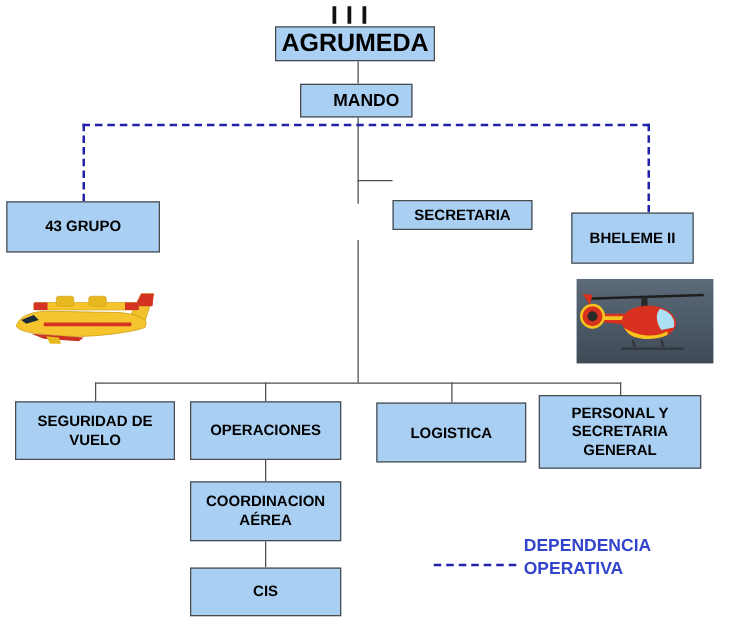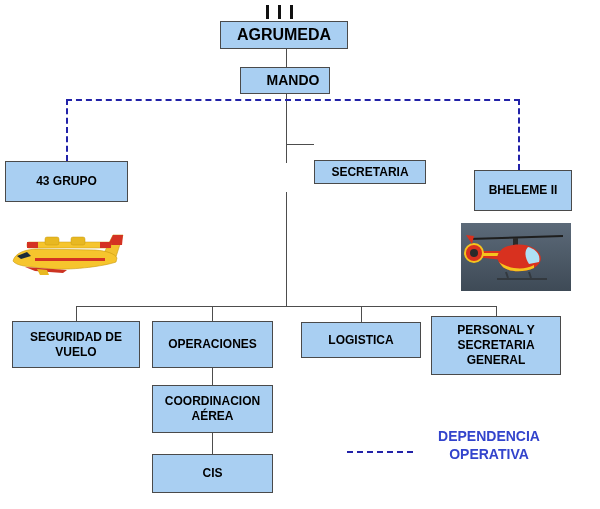--- a/index.html
+++ b/index.html
@@ -58,28 +58,28 @@
   <div class="vline" style="left:212px;top:306px;height:15px;"></div>
   <div class="vline" style="left:361px;top:306px;height:16px;"></div>
   <div class="vline" style="left:496px;top:306px;height:10px;"></div>
   <div class="vline" style="left:212px;top:368px;height:17px;"></div>
   <div class="vline" style="left:212px;top:433px;height:21px;"></div>
 
   <div class="dash-h" style="left:66px;top:99px;width:454px;"></div>
   <div class="dash-v" style="left:66px;top:99px;height:62px;"></div>
   <div class="dash-v" style="left:518px;top:99px;height:71px;"></div>
 
-  <div class="box" style="left:220px;top:21px;width:128px;height:28px;font-size:16px;">AGRUMEDA</div>
+  <div class="box" style="left:220px;top:21px;width:128px;height:28px;font-size:20px;">AGRUMEDA</div>
   <div class="box" style="left:240px;top:67px;width:90px;height:27px;font-size:14px;padding-left:20px;">MANDO</div>
   <div class="box" style="left:314px;top:132px;width:112px;height:24px;font-size:12px;margin-top:28px;">SECRETARIA</div>
   <div class="box" style="left:5px;top:161px;width:123px;height:41px;font-size:12px;">43 GRUPO</div>
-  <div class="box" style="left:474px;top:170px;width:98px;height:41px;font-size:12px;">BHELEME II</div>
+  <div class="box" style="left:457px;top:170px;width:98px;height:41px;font-size:12px;">BHELEME II</div>
   <div class="box" style="left:12px;top:321px;width:128px;height:47px;font-size:12px;">SEGURIDAD DE VUELO</div>
   <div class="box" style="left:152px;top:321px;width:121px;height:47px;font-size:12px;text-align:right;">OPERACIONES</div>
-  <div class="box" style="left:301px;top:322px;width:120px;height:36px;font-size:12px;">LOGISTICA</div>
+  <div class="box" style="left:301px;top:322px;width:120px;height:48px;font-size:12px;">LOGISTICA</div>
   <div class="box" style="left:431px;top:316px;width:130px;height:59px;font-size:12px;">PERSONAL Y SECRETARIA GENERAL</div>
   <div class="box" style="left:152px;top:385px;width:121px;height:48px;font-size:12px;">COORDINACION AÉREA</div>
   <div class="box" style="left:152px;top:454px;width:121px;height:39px;font-size:12px;">CIS</div>
 
   <div class="photo" style="left:5px;top:223px;width:123px;height:63px;">
     <svg viewBox="0 0 123 63" xmlns="http://www.w3.org/2000/svg">
       <rect width="123" height="63" fill="#ffffff"></rect>
 
       <path d="M96,36 L108,12 L118,12 L110,37 Z" fill="#f2c12e" stroke="#c99a10" stroke-width="0.6"></path>
       <path d="M103,22 L117,22 L118,12 L108,12 Z" fill="#d43222"></path>
@@ -128,15 +128,15 @@
       <path d="M67,24 C75,26 80,32 78,39 L68,41 C64,35 63,28 67,24 Z" fill="#aee0f5"></path>
 
       <path d="M38,39 C50,47 64,47 73,42 L73,45 C62,50 46,49 41,43 Z" fill="#f5c41e"></path>
 
       <path d="M45,49 L47,55 M68,49 L70,55" stroke="#33393f" stroke-width="2" fill="none"></path>
       <line x1="36" y1="56" x2="86" y2="56" stroke="#33393f" stroke-width="2"></line>
     </svg>
   </div>
 
   <div class="dash-h" style="left:347px;top:451px;width:66px;"></div>
-  <div class="legend-text" style="left:419px;top:428px;width:140px;text-align:center;">DEPENDENCIA OPERATIVA</div>
+  <div class="legend-text" style="left:419px;top:428px;width:140px;">DEPENDENCIA OPERATIVA</div>
 
 </div>
 
 </body></html>

